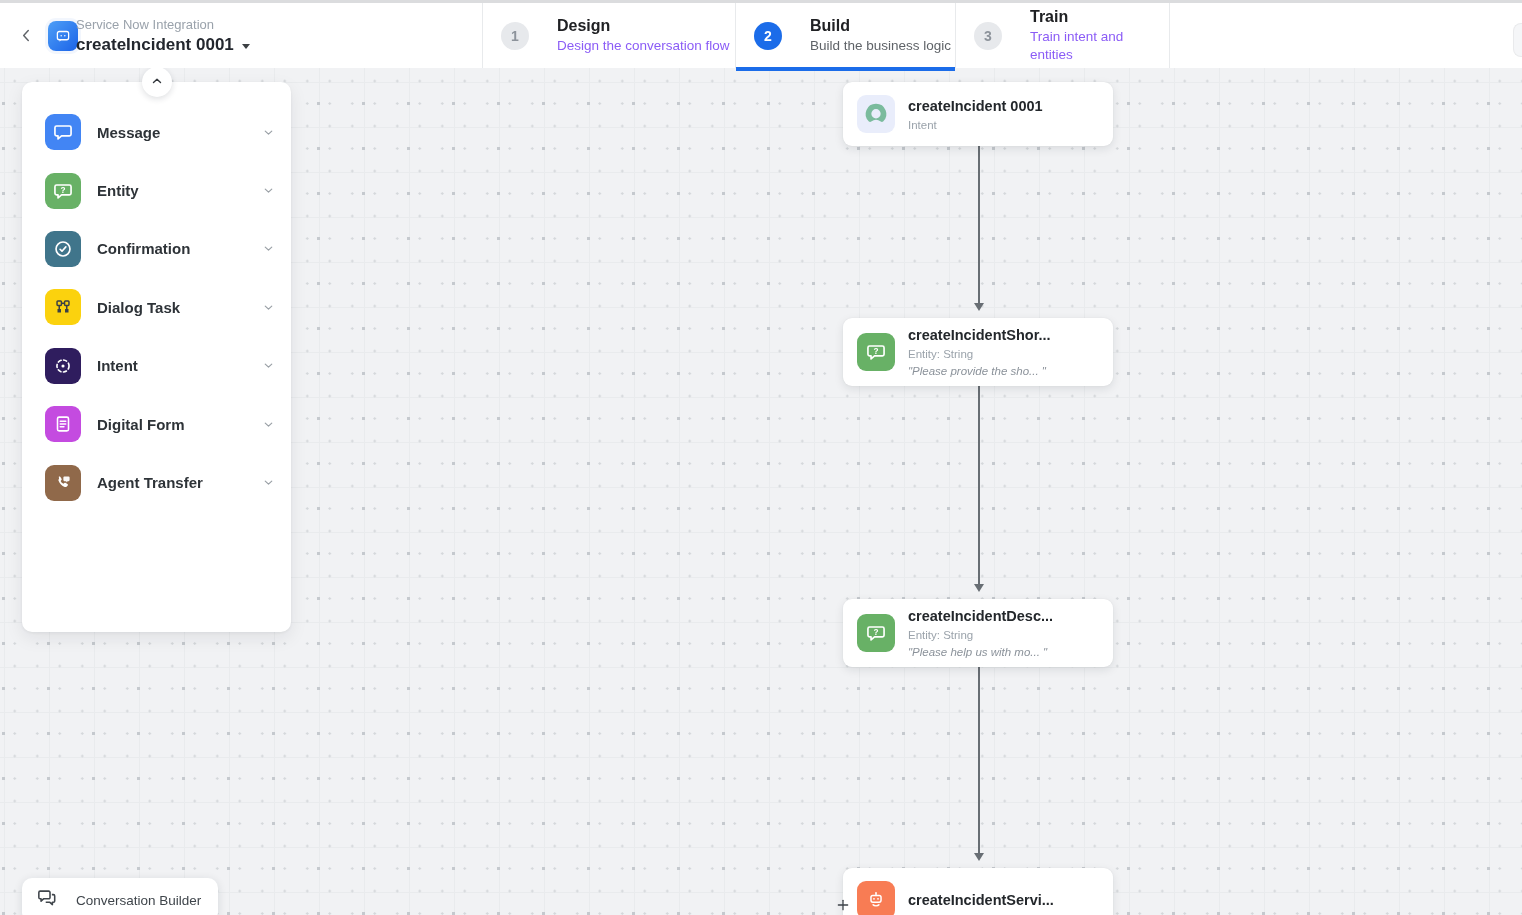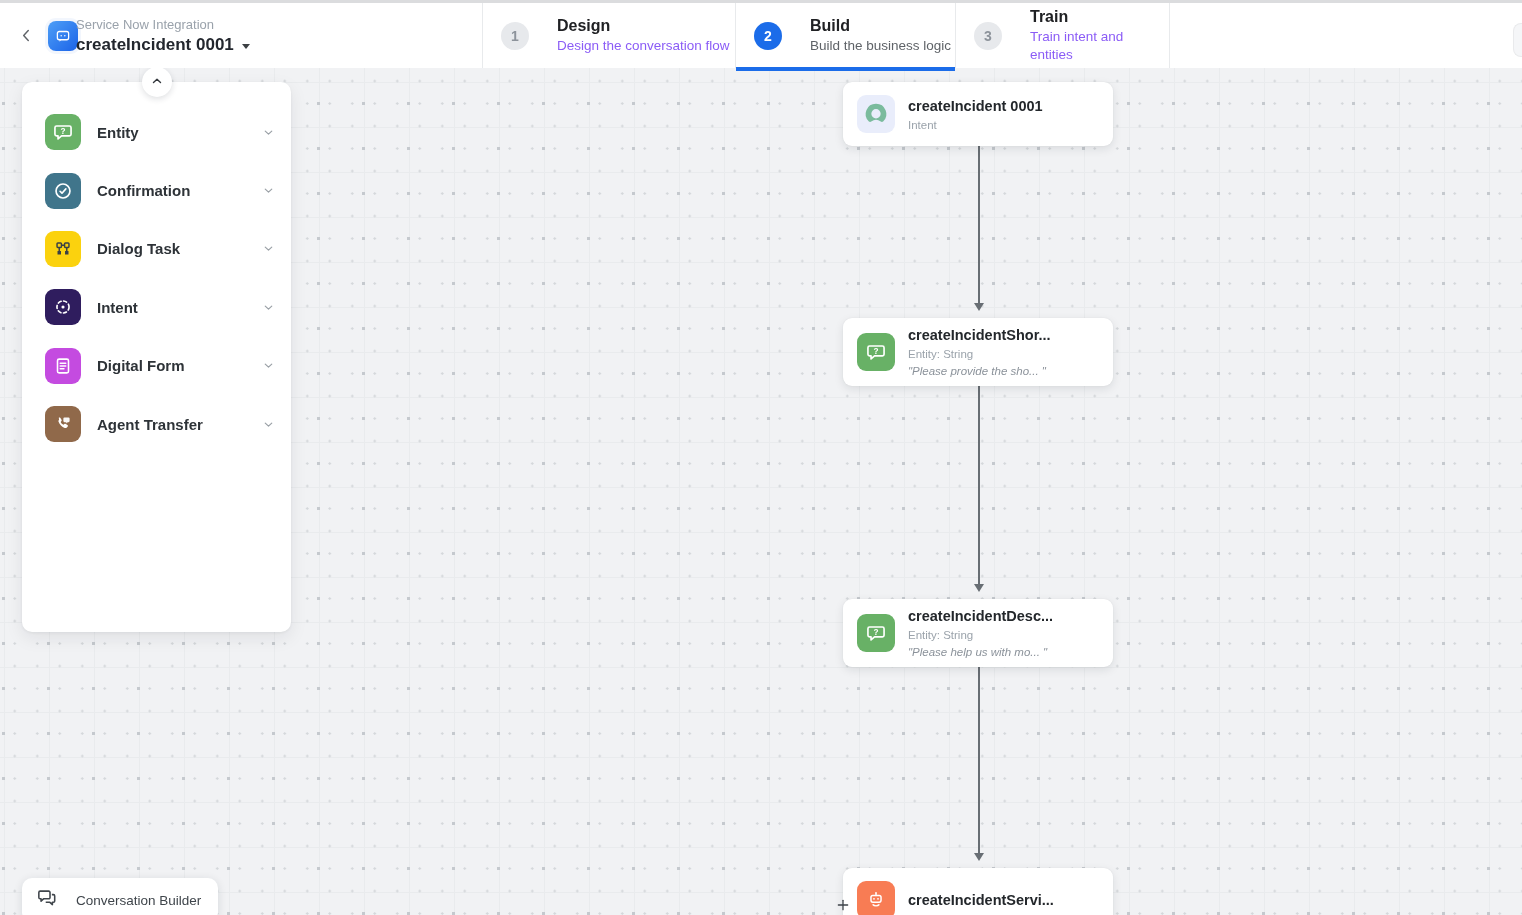--- a/index.html
+++ b/index.html
@@ -182,20 +182,33 @@
     <button class="collapse-btn">
       <span>
         <svg width="14" height="14" viewBox="0 0 24 24">
             <polyline points="6,14.5 12,9 18,14.5" fill="none" stroke="#33373c" stroke-width="2.4" stroke-linecap="round" stroke-linejoin="round"></polyline>
           </svg>
       </span>
     </button>
 
     <div class="palette-list">
 
+      <div class="palette-item">
+        <div class="p-icon msg">
+          <svg width="22" height="22" viewBox="0 0 24 24" fill="none" stroke="#ffffff" stroke-width="1.8" stroke-linejoin="round">
+            <path d="M5 5.5h14a1.8 1.8 0 0 1 1.8 1.8v7.2a1.8 1.8 0 0 1-1.8 1.8h-8.6L6.6 19.5v-3.2H5a1.8 1.8 0 0 1-1.8-1.8V7.3A1.8 1.8 0 0 1 5 5.5z"></path>
+          </svg>
+        </div>
+        <div class="p-label">Message</div>
+        <span class="p-chevron">
+          <svg width="13" height="13" viewBox="0 0 24 24">
+              <polyline points="6,9.5 12,15 18,9.5" fill="none" stroke="#9aa0a6" stroke-width="2.2" stroke-linecap="round" stroke-linejoin="round"></polyline>
+            </svg>
+        </span>
+      </div>
 
       <div class="palette-item">
         <div class="p-icon ent">
           <svg width="22" height="22" viewBox="0 0 24 24" fill="none" stroke="#ffffff" stroke-width="1.8" stroke-linejoin="round">
             <path d="M5 5.5h14a1.8 1.8 0 0 1 1.8 1.8v7.2a1.8 1.8 0 0 1-1.8 1.8h-8.6L6.6 19.5v-3.2H5a1.8 1.8 0 0 1-1.8-1.8V7.3A1.8 1.8 0 0 1 5 5.5z"></path>
             <text x="12" y="14" text-anchor="middle" font-size="9" font-weight="bold" fill="#ffffff" stroke="none">?</text>
           </svg>
         </div>
         <div class="p-label">Entity</div>
         <span class="p-chevron">

